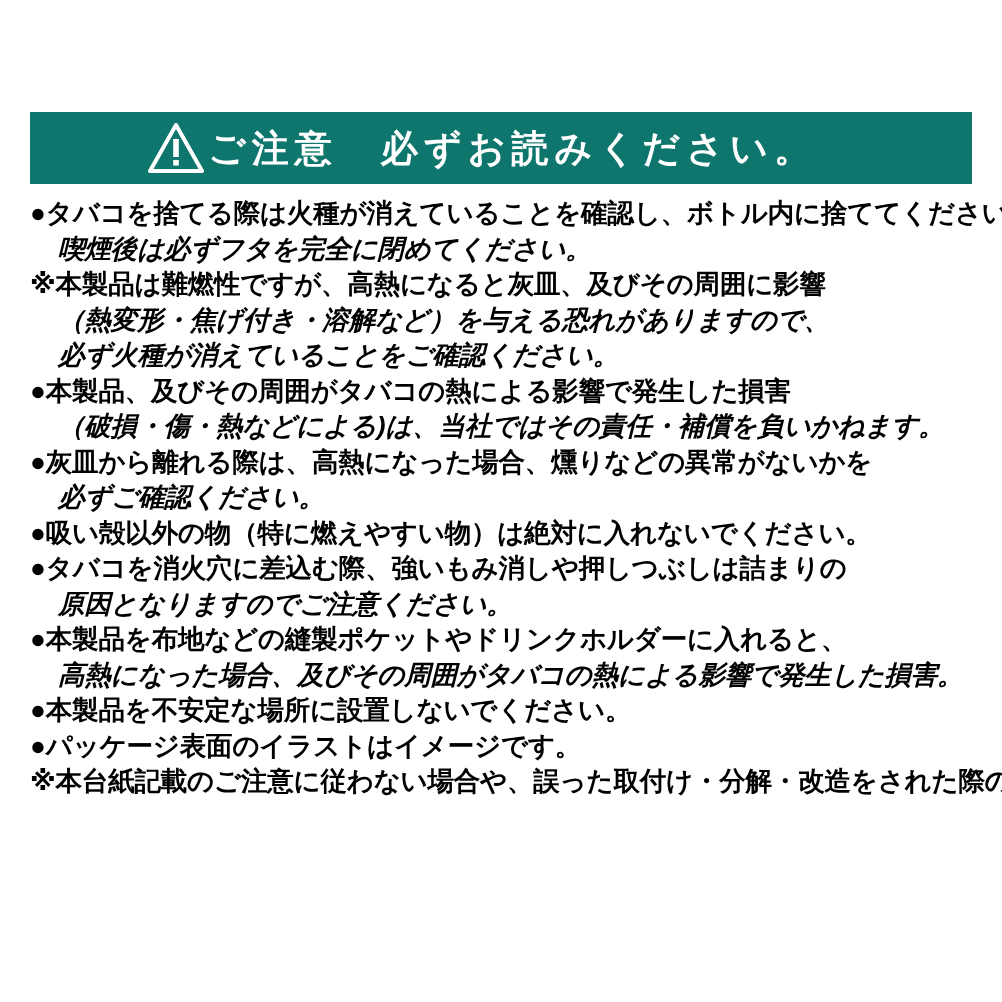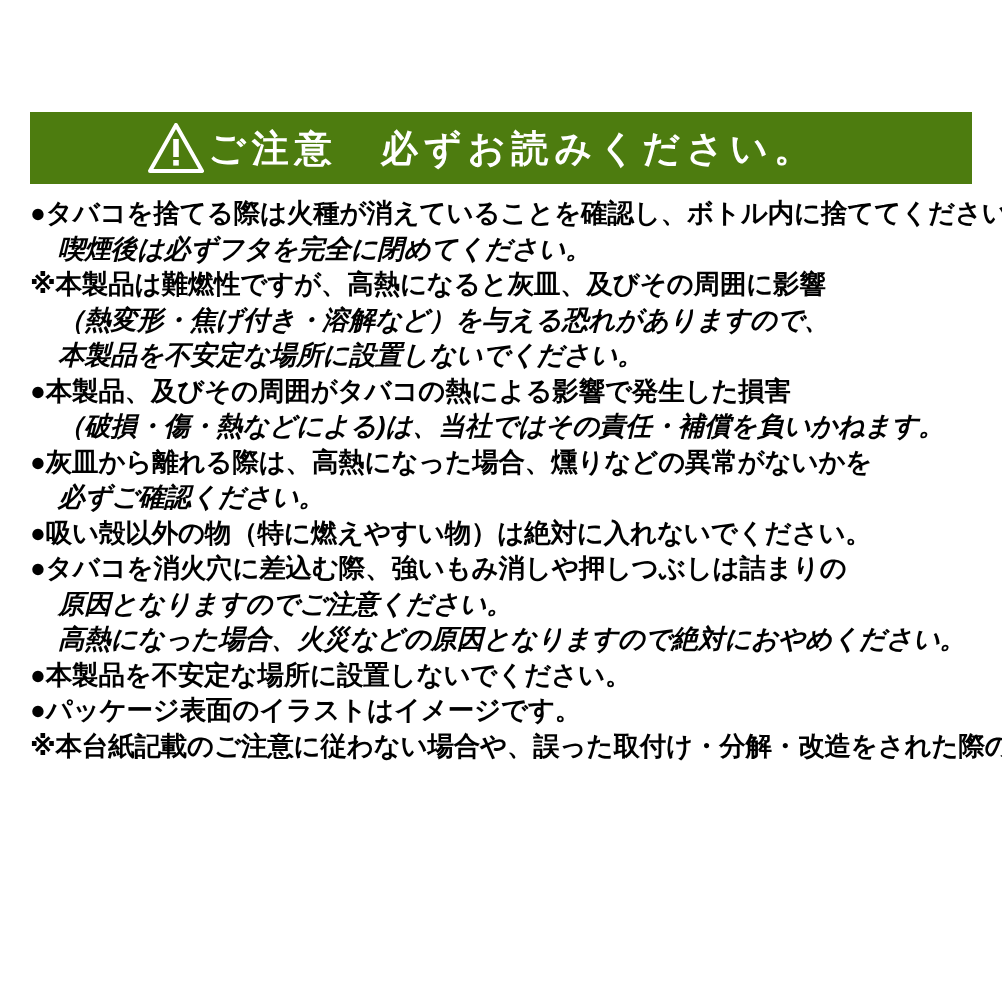--- a/index.html
+++ b/index.html
@@ -20,21 +20,21 @@
     height: 1002px;
     box-sizing: border-box;
   }
   
   .header-bar {
     position: absolute;
     left: 30px;
     top: 112px;
     width: 942px;
     height: 72px;
-    background: #4d7c0f;
+    background: #0f766e;
     display: flex;
     align-items: center;
     padding-left: 110px;
     box-sizing: border-box;
   }
   .warn-icon {
     position: absolute;
     left: 118px;
     top: 50%;
     transform: translateY(-50%);
@@ -90,21 +90,21 @@
   <div class="notice-body">
 
     <div class="notice-item">
       <div class="line">●タバコを捨てる際は火種が消えていることを確認し、ボトル内に捨ててください。</div>
       <div class="line indent">喫煙後は必ずフタを完全に閉めてください。</div>
     </div>
 
     <div class="notice-item">
       <div class="line">※本製品は難燃性ですが、高熱になると灰皿、及びその周囲に影響</div>
       <div class="line indent">（熱変形・焦げ付き・溶解など）を与える恐れがありますので、</div>
-      <div class="line indent">本製品を不安定な場所に設置しないでください。</div>
+      <div class="line indent">必ず火種が消えていることをご確認ください。</div>
     </div>
 
     <div class="notice-item">
       <div class="line">●本製品、及びその周囲がタバコの熱による影響で発生した損害</div>
       <div class="line indent">（破損・傷・熱などによる)は、当社ではその責任・補償を負いかねます。</div>
     </div>
 
     <div class="notice-item">
       <div class="line">●灰皿から離れる際は、高熱になった場合、燻りなどの異常がないかを</div>
       <div class="line indent">必ずご確認ください。</div>
@@ -113,21 +113,22 @@
     <div class="notice-item">
       <div class="line">●吸い殻以外の物（特に燃えやすい物）は絶対に入れないでください。</div>
     </div>
 
     <div class="notice-item">
       <div class="line">●タバコを消火穴に差込む際、強いもみ消しや押しつぶしは詰まりの</div>
       <div class="line indent">原因となりますのでご注意ください。</div>
     </div>
 
     <div class="notice-item">
-      <div class="line indent">高熱になった場合、火災などの原因となりますので絶対におやめください。</div>
+      <div class="line">●本製品を布地などの縫製ポケットやドリンクホルダーに入れると、</div>
+      <div class="line indent">高熱になった場合、及びその周囲がタバコの熱による影響で発生した損害。</div>
     </div>
 
     <div class="notice-item">
       <div class="line">●本製品を不安定な場所に設置しないでください。</div>
     </div>
 
     <div class="notice-item">
       <div class="line">●パッケージ表面のイラストはイメージです。</div>
     </div>
 

